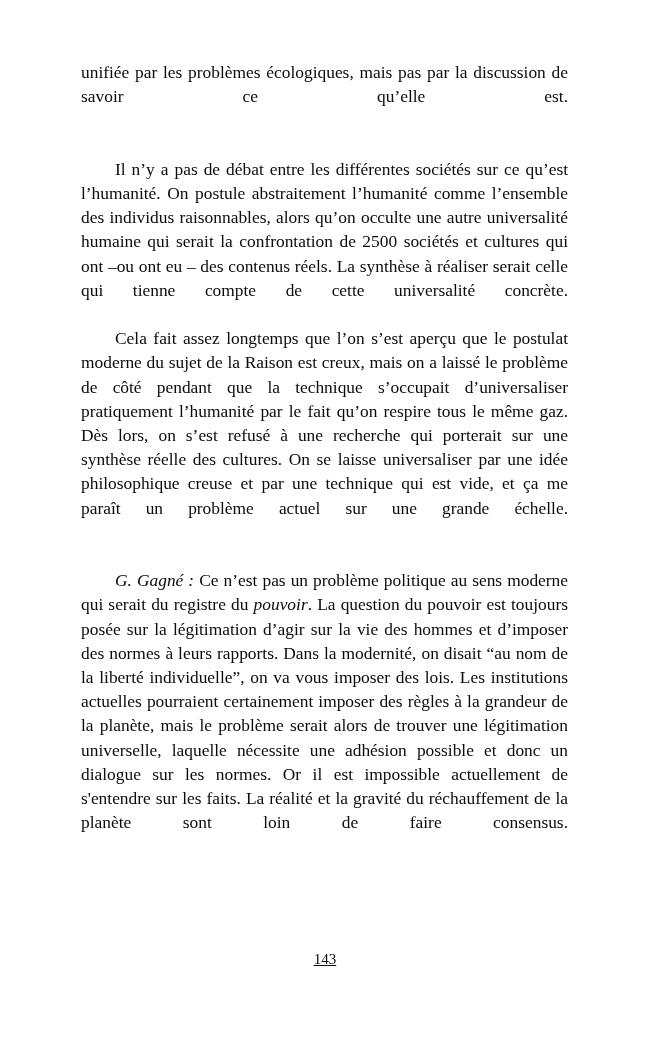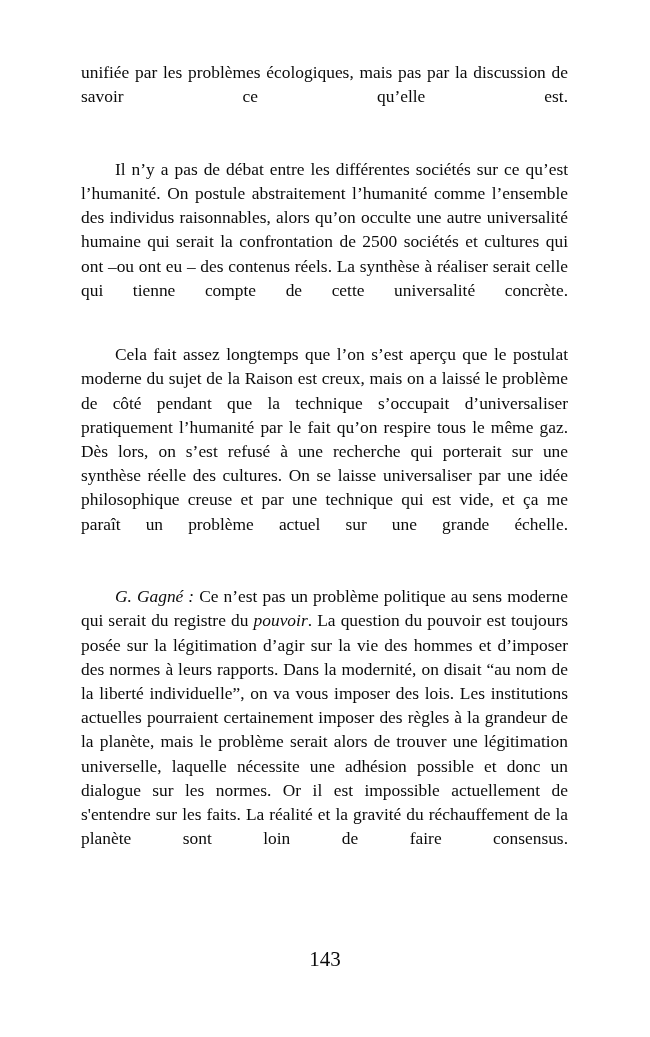--- a/index.html
+++ b/index.html
@@ -35,21 +35,21 @@
     color: #0b0b0b;
   }
 
   
   .para.gap-before {
     margin-top: 24.2px;
   }
 
   
   .para.no-gap {
-    margin-top: 16px;
+    margin-top: 0;
   }
 
   .para.indent {
     text-indent: 34px;
   }
 
   
   .para::after {
     content: "";
     display: inline-block;
@@ -63,23 +63,24 @@
   .emph {
     font-style: italic;
   }
 
   .page-number {
     position: absolute;
     left: 0;
     right: 0;
     top: 948px;
     text-align: center;
-    font-size: 21px;
+    font-size: 15px;
     line-height: 22px;
     color: #0b0b0b;
+    text-decoration: underline;
   }
 </style>
 </head>
 <body>
 
 <div class="page">
 
   <div class="text-column">
 
     <p class="para">unifiée par les problèmes écologiques, mais pas par la discussion de savoir ce qu’elle est.</p>

